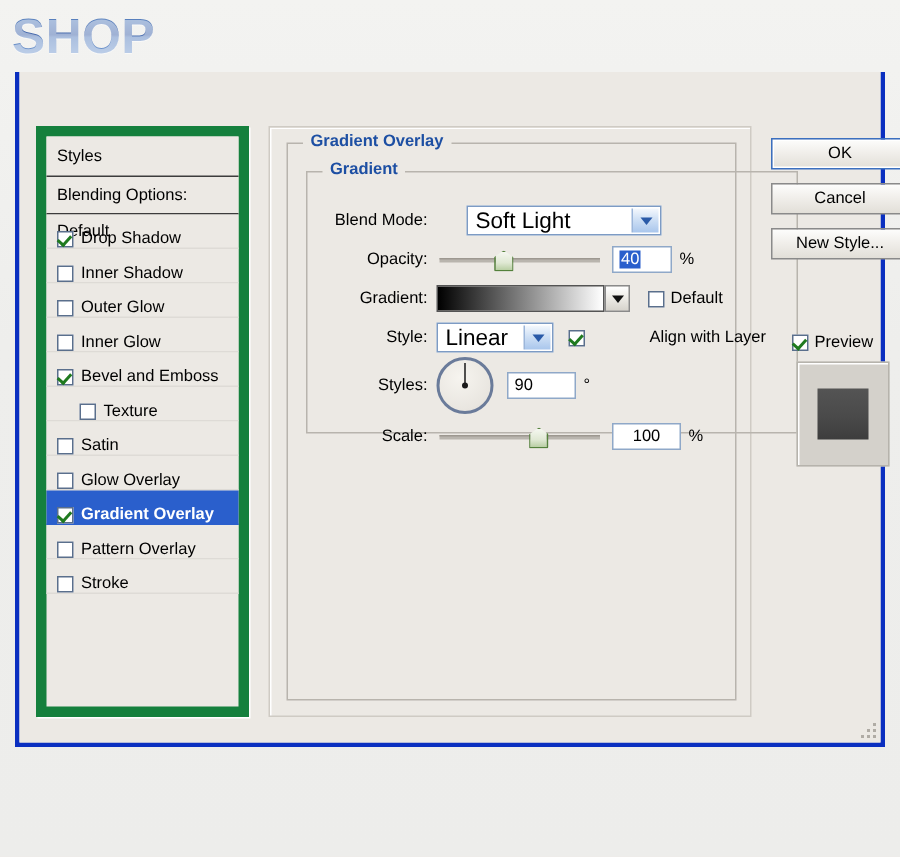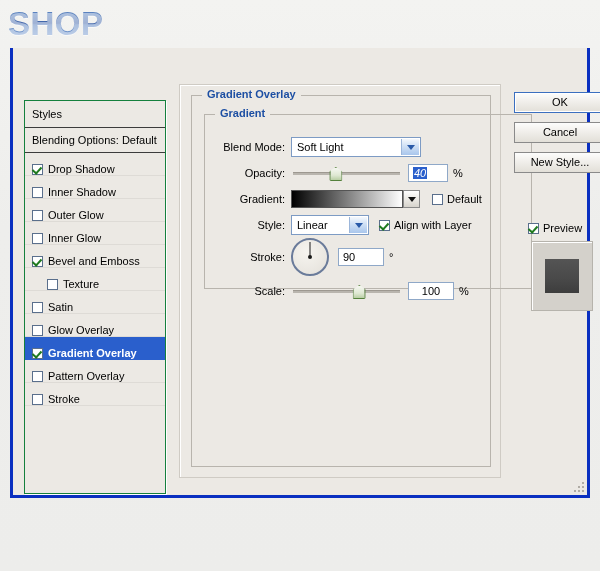--- a/index.html
+++ b/index.html
@@ -102,24 +102,23 @@
   }
 
   
   .styles-panel {
     position: absolute;
     left: 11px;
     top: 36px;
     width: 142px;
     height: 394px;
     box-sizing: border-box;
-    border: 1px solid #15803d;
+    border: 7px solid #15803d;
     background: #ece9e4;
     box-shadow: 1px 1px 0 #ffffff;
-    margin-top: 16px;
   }
   .styles-header {
     height: 26px;
     line-height: 26px;
     padding-left: 7px;
     border-bottom: 1px solid #3c3c3c;
     font-size: 11px;
     background: #ece9e4;
   }
   .blending-row {
@@ -228,21 +227,21 @@
 
   
   .select {
     box-sizing: border-box;
     height: 20px;
     border: 1px solid #7d9bc4;
     background: #ffffff;
     display: flex;
     align-items: center;
     position: relative;
-    font-size: 11px;
+    font-size: 15px;
     padding-left: 5px;
     cursor: pointer;
   }
   .select .arrow-box {
     position: absolute;
     right: 1px;
     top: 1px;
     bottom: 1px;
     width: 17px;
     background: linear-gradient(180deg, #f4f8fd 0%, #cfe0f5 45%, #a9c6ec 100%);
@@ -265,21 +264,20 @@
     border: 1px solid #8fa8c8;
     background: #ffffff;
     font-size: 11px;
     line-height: 16px;
     padding: 0 4px;
     cursor: text;
   }
   .numbox.selected-text {
     color: #ffffff;
     background: #ffffff;
-    font-style: italic;
   }
   .numbox.selected-text span {
     background: #2a5fcc;
     color: #ffffff;
     padding: 0 1px;
   }
 
   
   .slider {
     position: relative;
@@ -492,21 +490,21 @@
     </div>
 
     <div class="settings-panel">
 
       <div class="group" id="group-outer">
         <div class="group-title">Gradient Overlay</div>
 
         <div class="group" id="group-inner">
           <div class="group-title">Gradient</div>
 
-          <div class="field-row" style="left:4px; top:22px;">
+          <div class="field-row" style="left:4px; top:22px;gap:20px;">
             <div class="field-label" style="width:76px;">Blend Mode:</div>
             <div class="select" style="width:130px; margin-left:6px;">
               <span>Soft Light</span>
               <span class="arrow-box">
                   <i class="arrow-down"></i>
                 </span>
             </div>
           </div>
 
           <div class="field-row" style="left:4px; top:48px;">
@@ -534,28 +532,28 @@
           </div>
 
           <div class="field-row" style="left:4px; top:100px;justify-content:space-between;">
             <div class="field-label" style="width:76px;">Style:</div>
             <div class="select" style="width:78px; margin-left:6px;">
               <span>Linear</span>
               <span class="arrow-box">
                   <i class="arrow-down"></i>
                 </span>
             </div>
-            <div class="cbrow" style="margin-left:10px;">
+            <div class="cbrow" style="margin-left:10px;gap:39px;">
               <span class="cb checked"></span>
               <span>Align with Layer</span>
             </div>
           </div>
 
           <div class="field-row" style="left:4px; top:124px; height:36px;">
-            <div class="field-label" style="width:76px;">Stroke:</div>
+            <div class="field-label" style="width:76px;">Styles:</div>
             <div class="dial" style="margin-left:6px;">
               <div class="needle"></div>
               <div class="hub"></div>
             </div>
             <div class="numbox" style="width:46px; margin-left:9px;">90</div>
             <div style="margin-left:5px;">°</div>
           </div>
 
           <div class="field-row" style="left:4px; top:166px;">
             <div class="field-label" style="width:76px;">Scale:</div>

